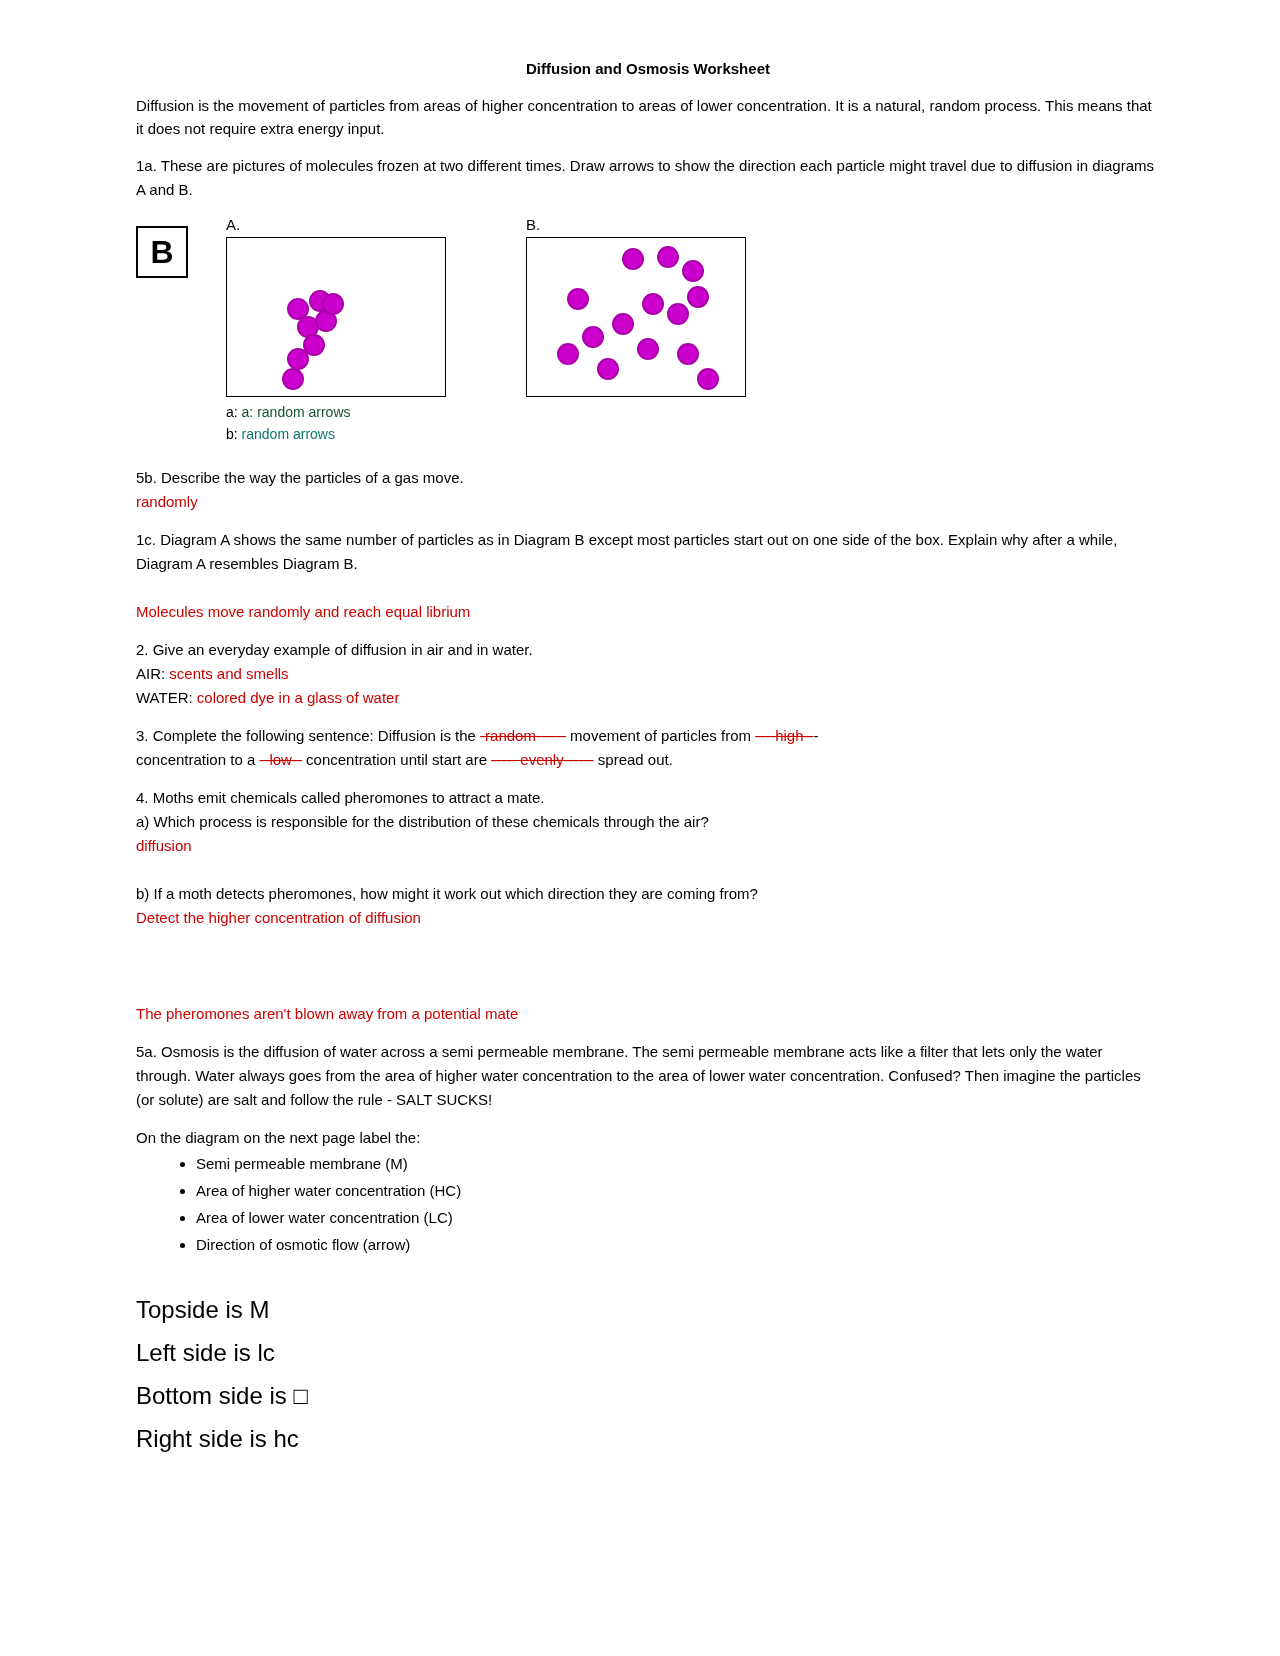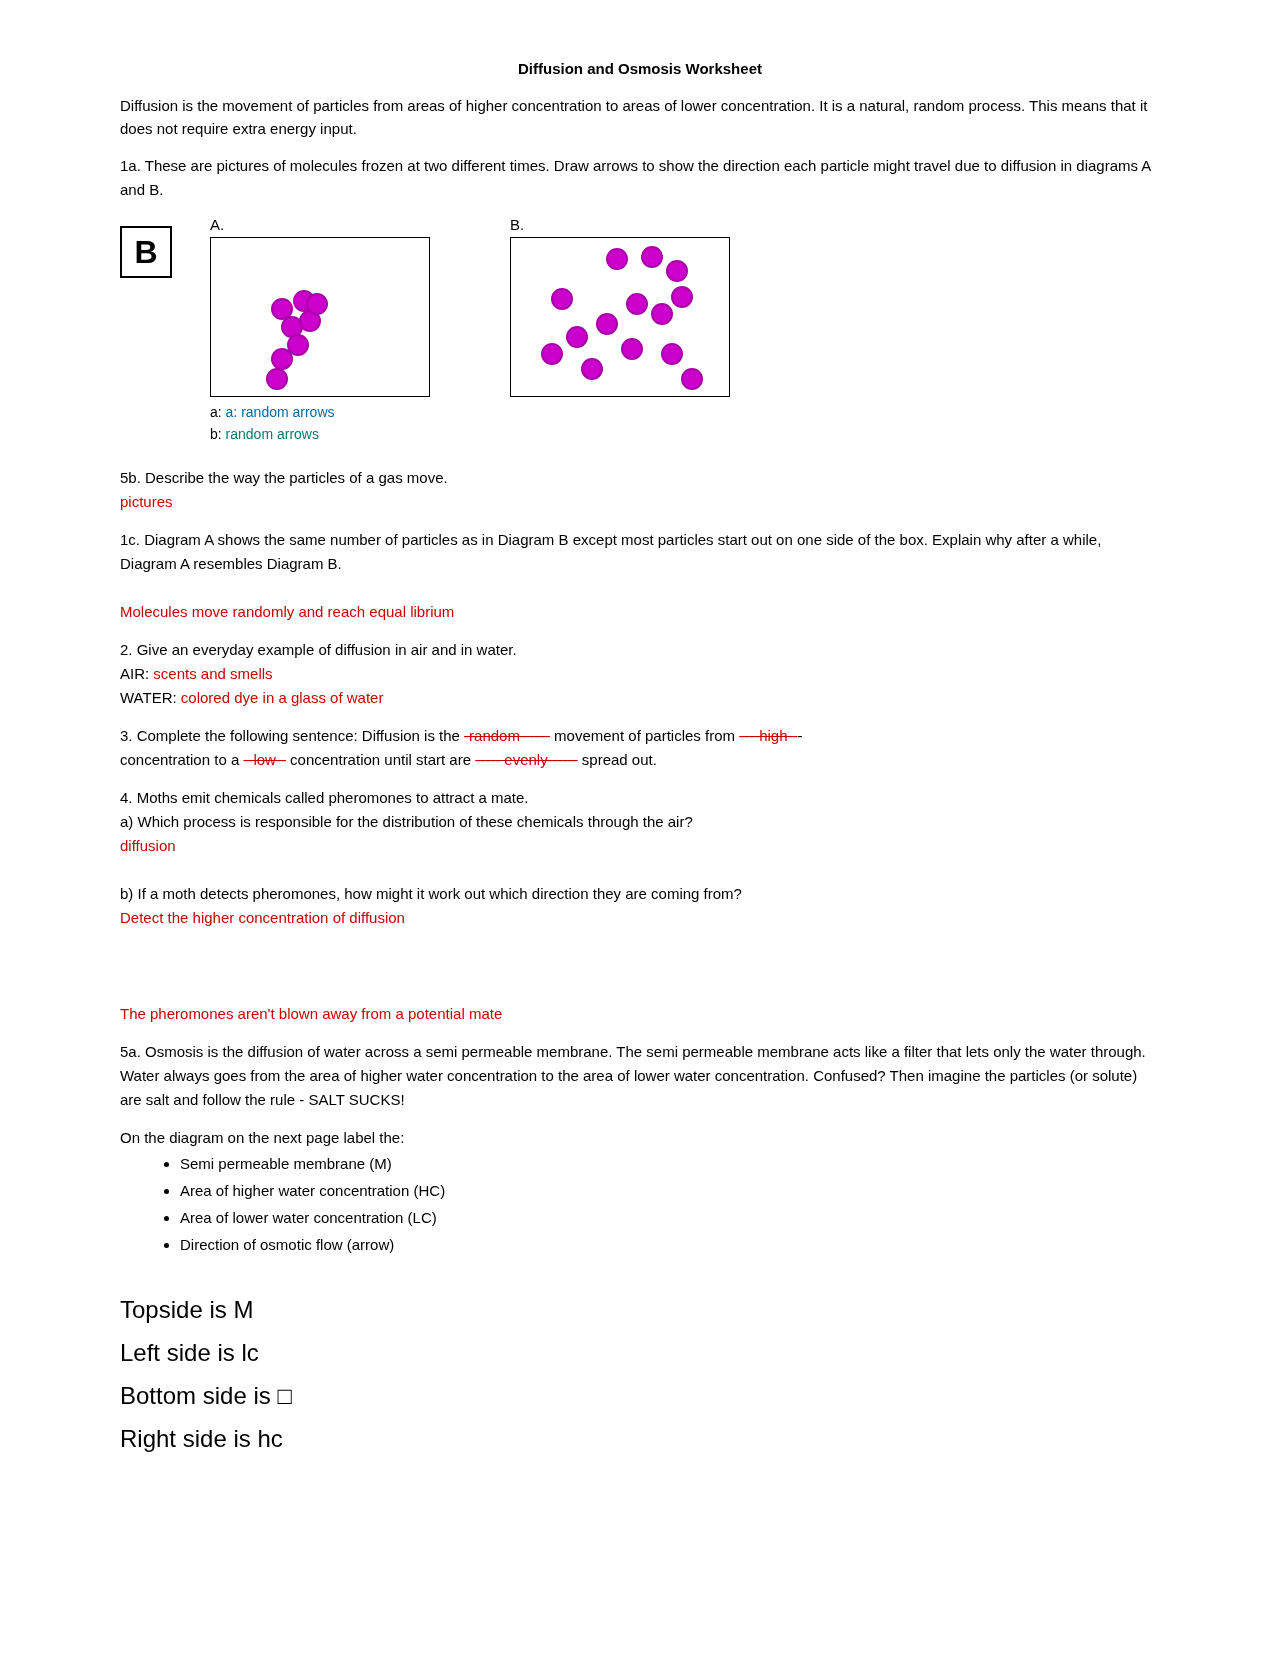--- a/index.html
+++ b/index.html
@@ -8,20 +8,21 @@
       font-family: Arial, sans-serif;
       font-size: 15px;
       color: #000;
       width: 1280px;
       min-height: 1656px;
       position: relative;
     }
     .page {
       padding: 60px 120px 60px 120px;
       position: relative;
+      margin-left: 16px;
     }
     .title {
       text-align: center;
       font-weight: bold;
       font-size: 15px;
       margin-bottom: 18px;
     }
     .intro-text {
       margin-bottom: 14px;
       line-height: 1.5;
@@ -126,21 +127,21 @@
               <div class="molecule" style="left:60px; top:60px;"></div>
               <div class="molecule" style="left:82px; top:52px;"></div>
               <div class="molecule" style="left:70px; top:78px;"></div>
               <div class="molecule" style="left:88px; top:72px;"></div>
               <div class="molecule" style="left:76px; top:96px;"></div>
               <div class="molecule" style="left:60px; top:110px;"></div>
               <div class="molecule" style="left:95px; top:55px;"></div>
               <div class="molecule" style="left:55px; top:130px;"></div>
             </div>
             <div class="arrows-text">
-              <span>a: </span><span class="red" style="color:#0369a1;">a: random arrows</span><br>
+              <span>a: </span><span class="red" style="color:#14532d;">a: random arrows</span><br>
               <span>b: </span><span class="red" style="color:#0f766e;">random arrows</span>
             </div>
           </div>
         </div>
       </div>
 
       <div class="diagram-container">
         <div class="diagram-letter">B.</div>
         <div class="diagram-box">
 
@@ -158,21 +159,21 @@
           <div class="molecule" style="left:70px; top:120px;"></div>
           <div class="molecule" style="left:170px; top:130px;"></div>
           <div class="molecule" style="left:40px; top:50px;"></div>
         </div>
       </div>
     </div>
   </div>
 
   <div class="question-block">
     <span>5b. Describe the way the particles of a gas move.</span><br>
-    <span class="red">pictures</span>
+    <span class="red">randomly</span>
   </div>
 
   <div class="question-block">
     <span>1c. Diagram A shows the same number of particles as in Diagram B except most particles start out on one side of the box. Explain why after a while, Diagram A resembles Diagram B.</span><br>
     <br>
     <span class="red">Molecules move randomly and  reach equal librium</span>
   </div>
 
   <div class="question-block">
     <span>2.  Give an everyday example of diffusion in air and in water.</span><br>

